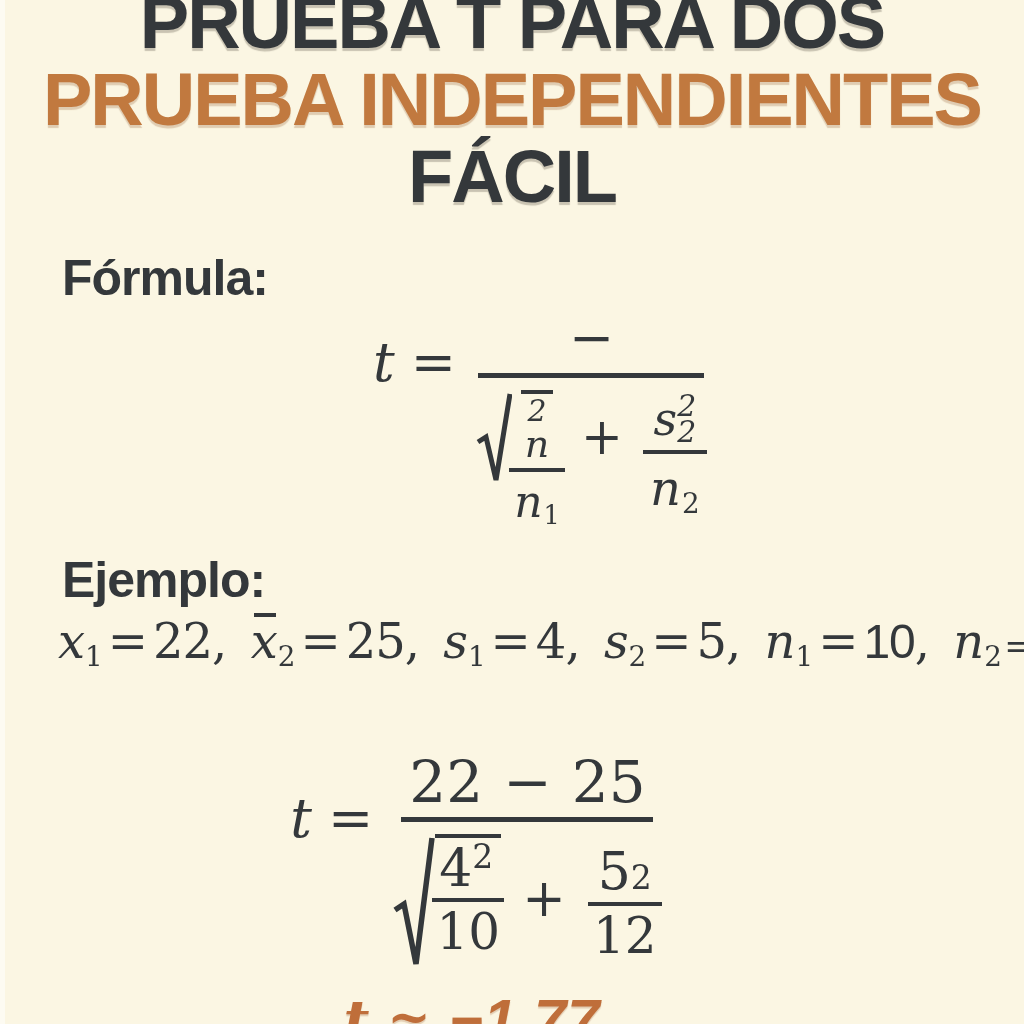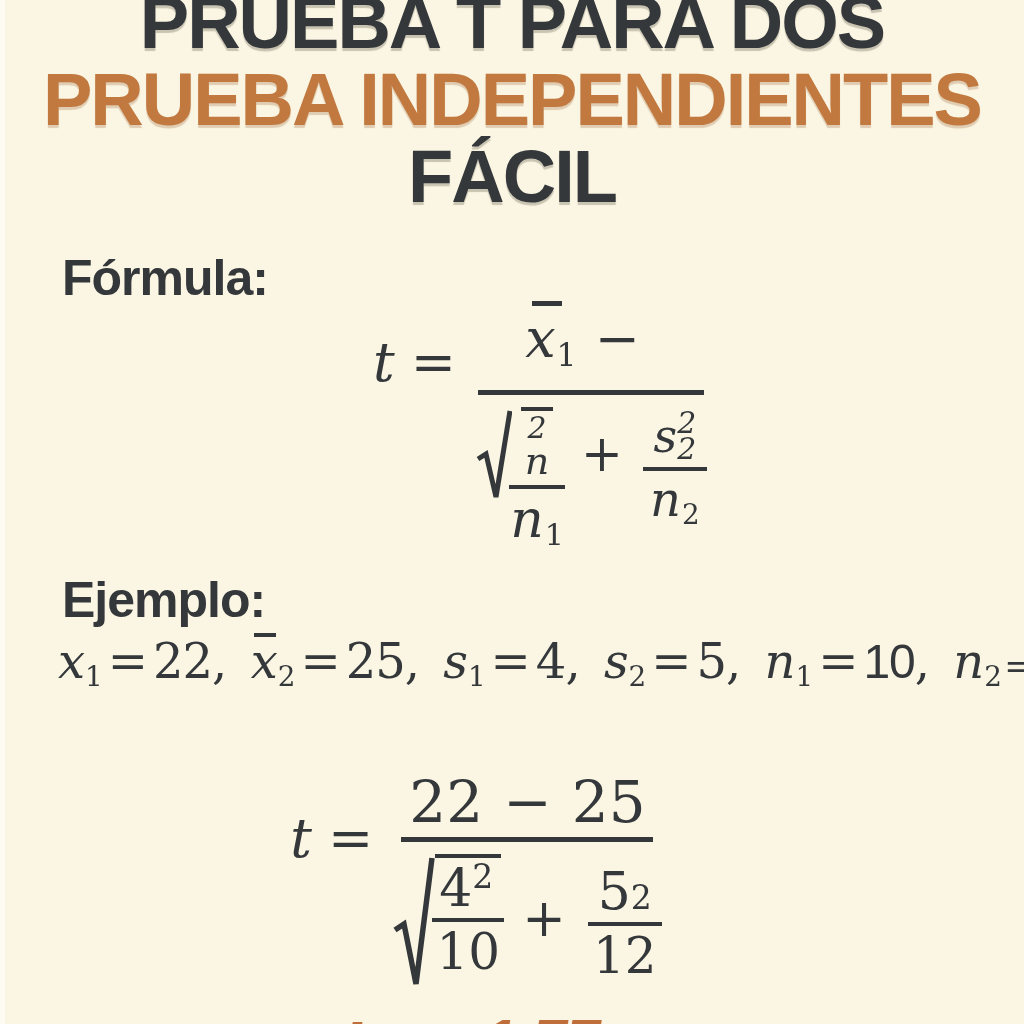--- a/index.html
+++ b/index.html
@@ -56,29 +56,29 @@
   .xov{ position:relative; display:inline-block; }
   .macron{ position:absolute; top:-4px; left:7px; width:30px; height:5px; background:var(--dark); }
   .f1 .main-rule{ width:226px; height:5px; margin-top:2px; }
   .f1 .den{ display:flex; align-items:flex-start; margin-top:12px; }
   .sqrtgrp{ display:flex; align-items:flex-start; }
   .radical-svg{ display:block; }
   .radstack{ display:flex; flex-direction:column; align-items:center; margin-left:-3px; }
   .f1 .radtop{ font-size:30px; line-height:30px; border-top:4px solid var(--dark); padding:2px 6px 0 6px; }
   .f1 .radmid{ font-size:38px; line-height:36px; }
   .f1 .inner-rule{ width:56px; height:4px; margin-top:6px; }
-  .f1 .radbot{ font-size:52px; line-height:56px; margin-top:2px; }
+  .f1 .radbot{ font-size:44px; line-height:56px; margin-top:2px; }
   .f1 .plus{ font-size:50px; font-family:"DejaVu Serif",serif; margin:18px 20px 0 16px; }
   .vfrac{ display:flex; flex-direction:column; align-items:center; }
   .f1 .vfrac{ margin-top:2px; }
   .supsub{ display:inline-flex; align-items:center; }
   .sscol{ display:inline-flex; flex-direction:column; line-height:26px; font-size:30px; font-family:"DejaVu Serif",serif; font-style:italic; }
   .f1 .sbase{ font-size:46px; }
   .f1 .small-rule{ width:64px; height:4px; margin-top:4px; }
-  .f1 .vbot{ font-size:48px; line-height:52px; margin-top:2px; }
+  .f1 .vbot{ font-size:48px; line-height:64px; margin-top:2px; }
 
   
   .givens{
     margin-left:58px; margin-top:0; font-size:48px; line-height:60px;
     white-space:nowrap; font-family:"DejaVu Serif",serif; letter-spacing:-1px;
   }
   .givens .geq{ padding:0 6px; }
   .givens .gsans{ font-family:"Liberation Sans",sans-serif; }
   .givens .comma{ padding-right:10px; }
   .givens .eq-small{ font-size:.75em; padding:0 3px; }
@@ -123,24 +123,20 @@
 
 <div class="h2 formula">Fórmula:</div>
 
 <div class="mrow f1">
   <span class="lhs-group">
     <span class="mi">t</span>
     <span class="eq">=</span>
   </span>
   <span class="frac">
     <span class="num">
-      <span class="xov">
-        <span class="macron"></span>
-        <span class="mi">x</span><span class="sub serif">1</span>
-      </span>
       <span class="minus serif">−</span>
     </span>
     <span class="rule main-rule"></span>
     <span class="den">
       <span class="sqrtgrp">
         <svg class="radical-svg" width="36" height="96" viewBox="0 0 36 96">
           <path d="M2 52 L10 47 L20 90 L34 4" fill="none" stroke="#34383B" stroke-width="5" stroke-linejoin="miter" stroke-linecap="butt"></path>
         </svg>
         <span class="radstack">
           <span class="radtop mi">2</span>

